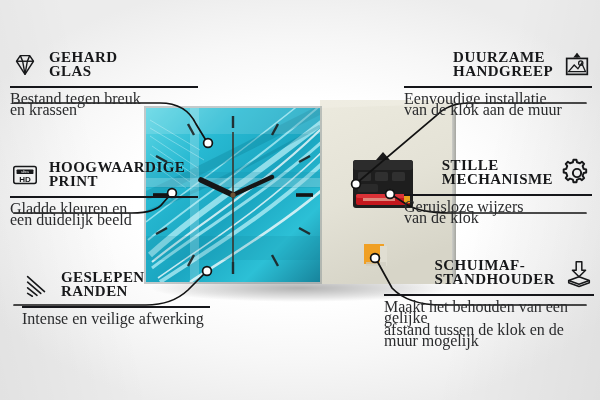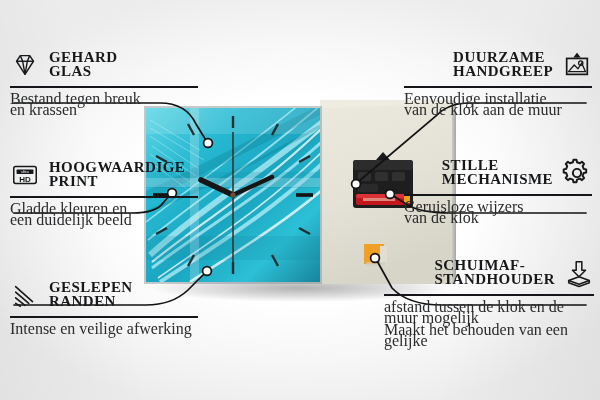--- a/index.html
+++ b/index.html
@@ -67,21 +67,21 @@
     line-height:11.6px;
     color:#2a2b2d;
   }
 
   .ico { width:30px; height:30px; flex:0 0 30px; display:block; }
   .ico svg { width:100%; height:100%; display:block; }
 
   
   #f-gehard   { top:48px;  }
   #f-print    { top:158px; }
-  #f-randen   { top:278px; }
+  #f-randen   { top:268px;margin-left:12px; }
   #f-handgreep{ top:48px;  }
   #f-mechanisme{ top:156px; }
   #f-houder   { top:256px; }
 
   #f-randen .titles, #f-randen .desc { white-space:nowrap; }
   #f-houder { width:210px; right:6px; }
 </style>
 </head>
 <body>
 
@@ -360,16 +360,16 @@
         <path d="M5 24 v2.4 L16 30.4 L27 26.4 V24"></path>
       </svg>
     </span>
     <div class="titles">
       <div>SCHUIMAF-</div>
       <div>STANDHOUDER</div>
     </div>
   </div>
   <div class="rule"></div>
   <div class="desc">
+    <div>Maakt het behouden van een gelijke</div>
     <div>afstand tussen de klok en de muur mogelijk</div>
-    <div>Maakt het behouden van een gelijke</div>
   </div>
 </div>
 
 </body></html>

